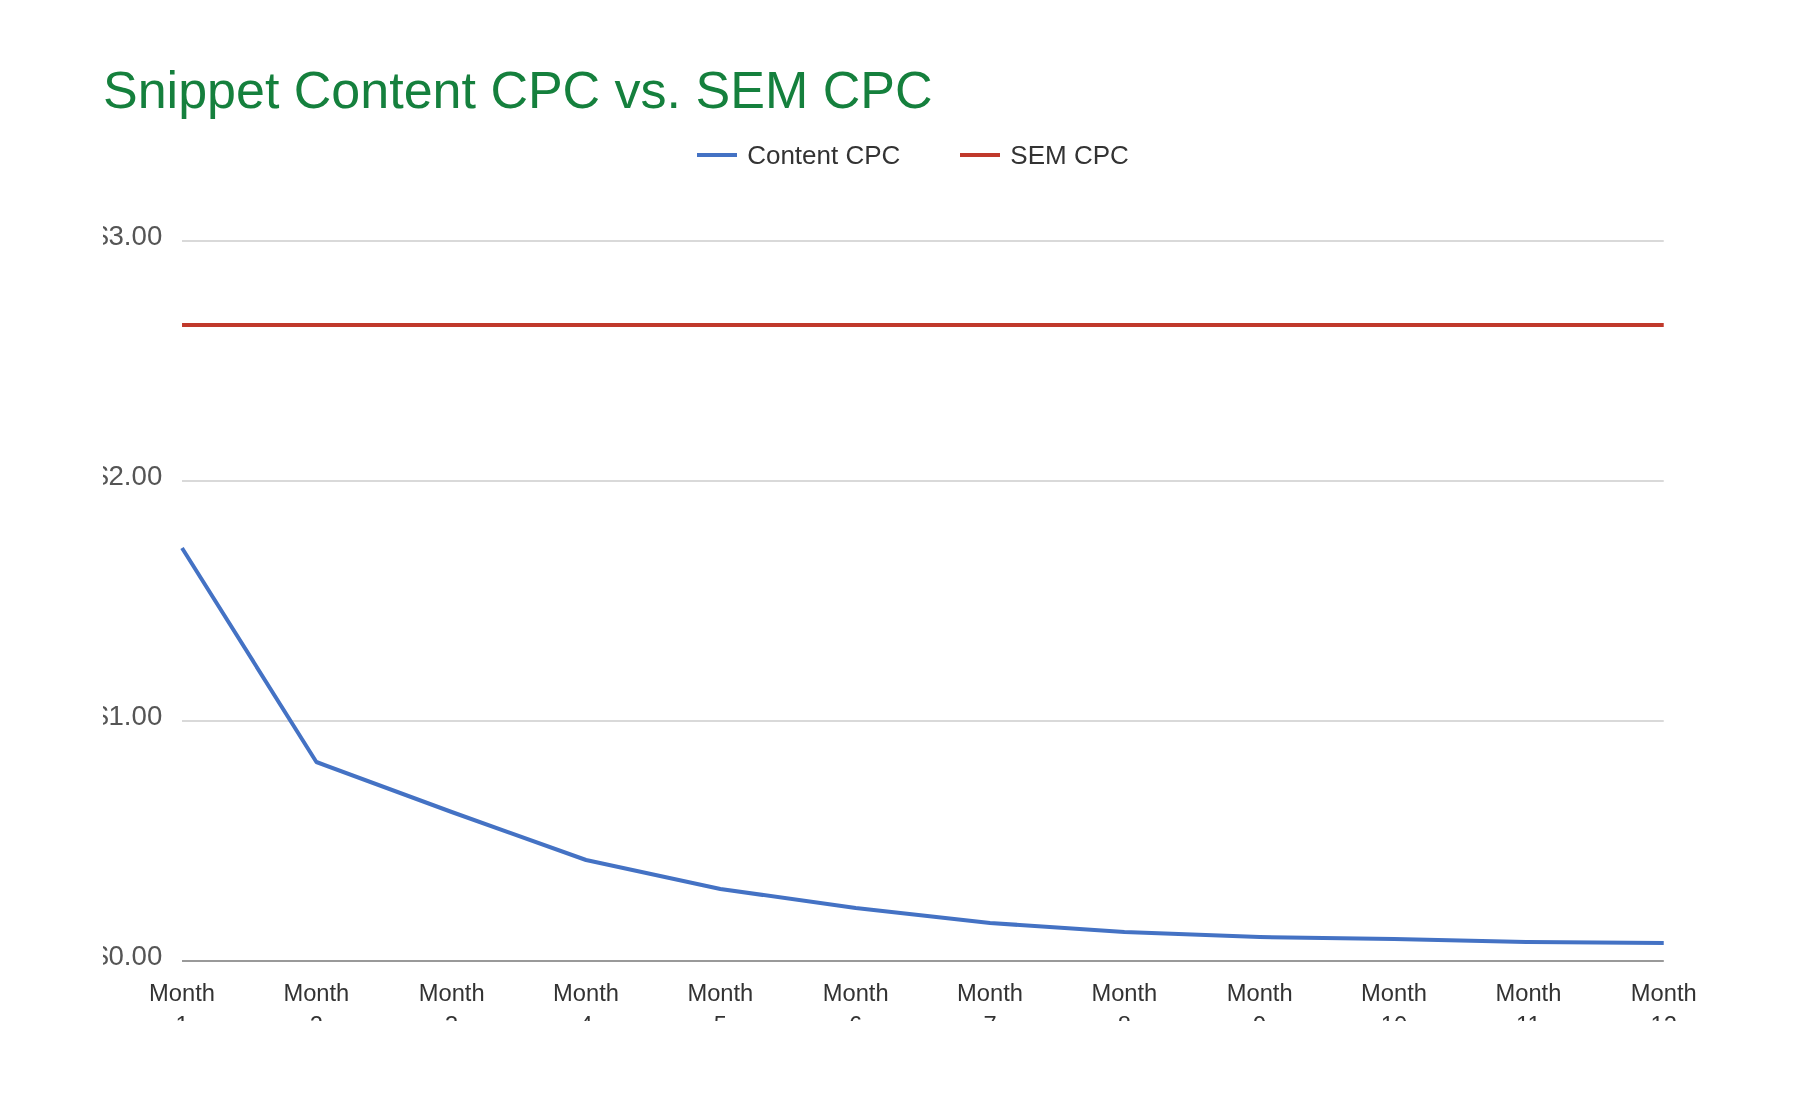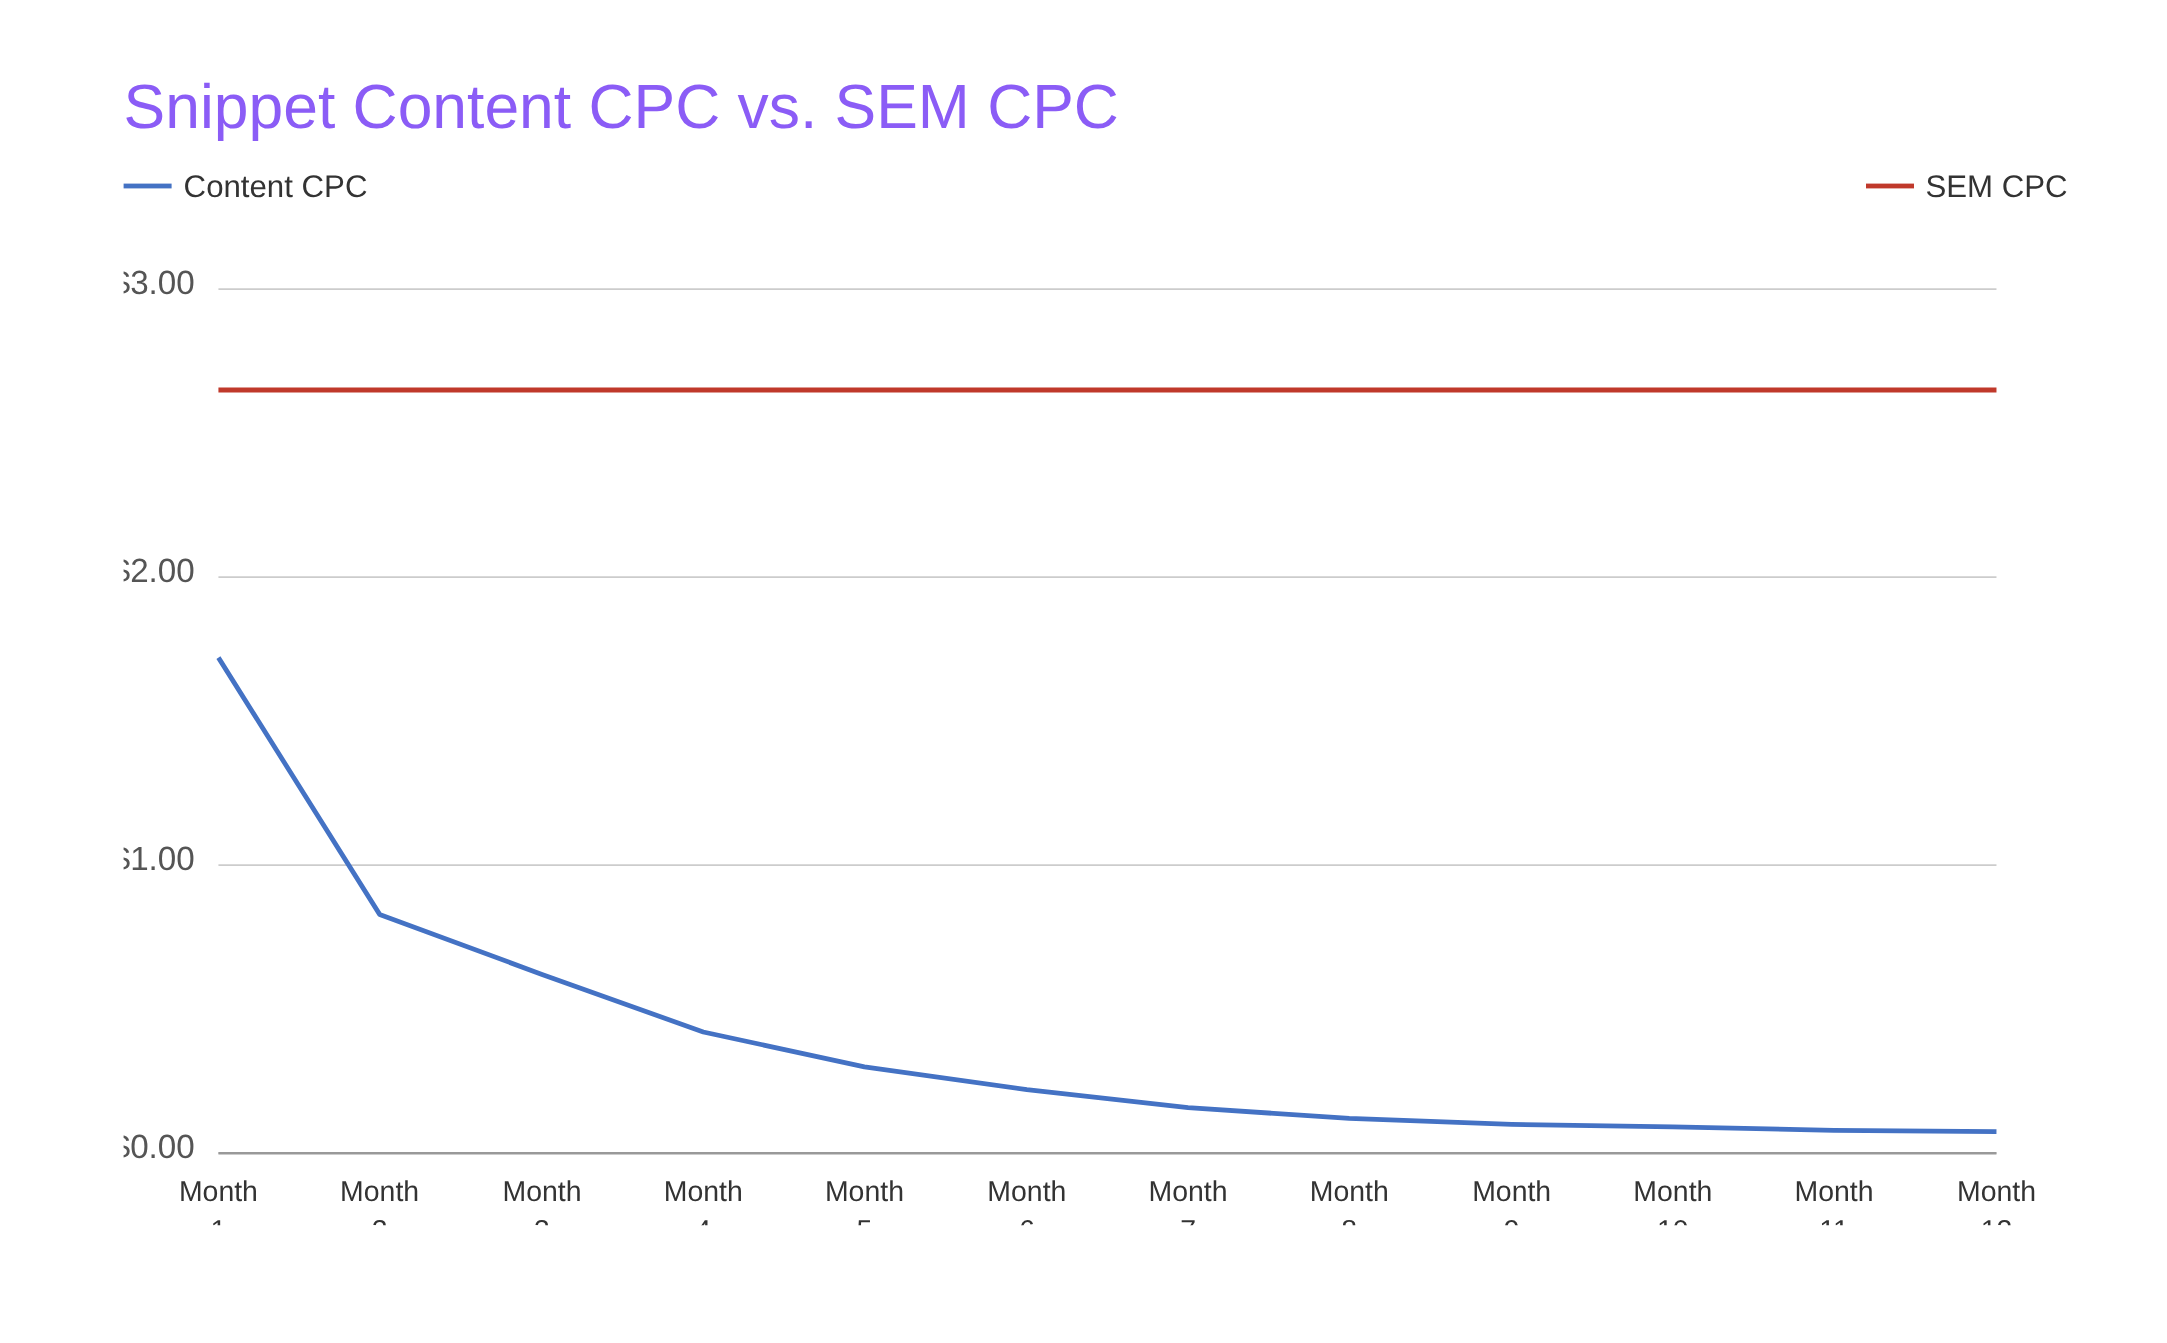--- a/index.html
+++ b/index.html
@@ -14,27 +14,27 @@
     }
     .chart-container {
       width: 1760px;
       height: 1080px;
       background: #fff;
       padding: 40px 60px 60px 80px;
       position: relative;
     }
     .chart-title {
       font-size: 52px;
-      color: #8b5cf6;
+      color: #15803d;
       font-weight: 400;
       margin-bottom: 20px;
     }
     .legend {
       display: flex;
-      justify-content: space-between;
+      justify-content: center;
       gap: 60px;
       margin-bottom: 30px;
       font-size: 26px;
       color: #333;
     }
     .legend-item {
       display: flex;
       align-items: center;
       gap: 10px;
     }

